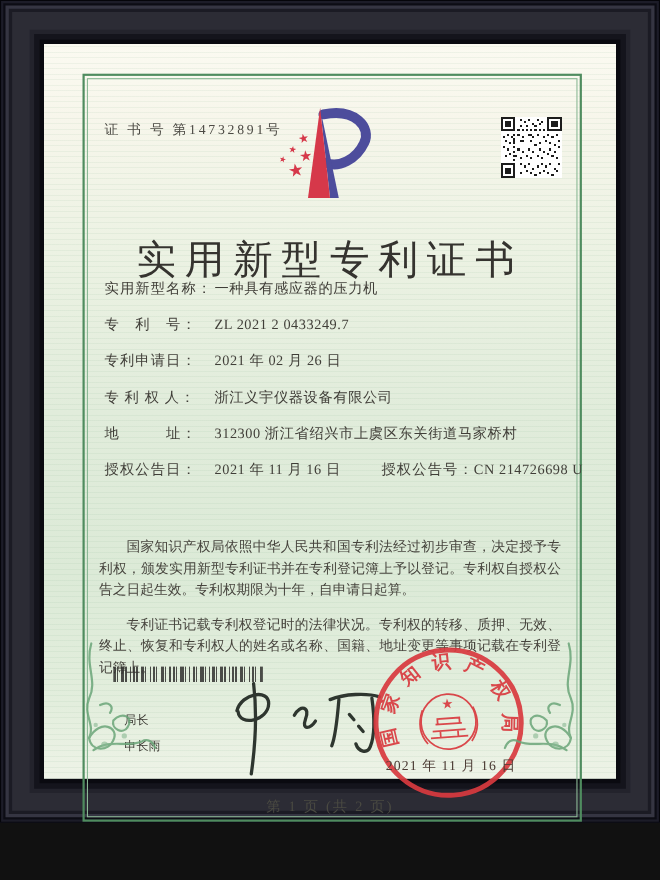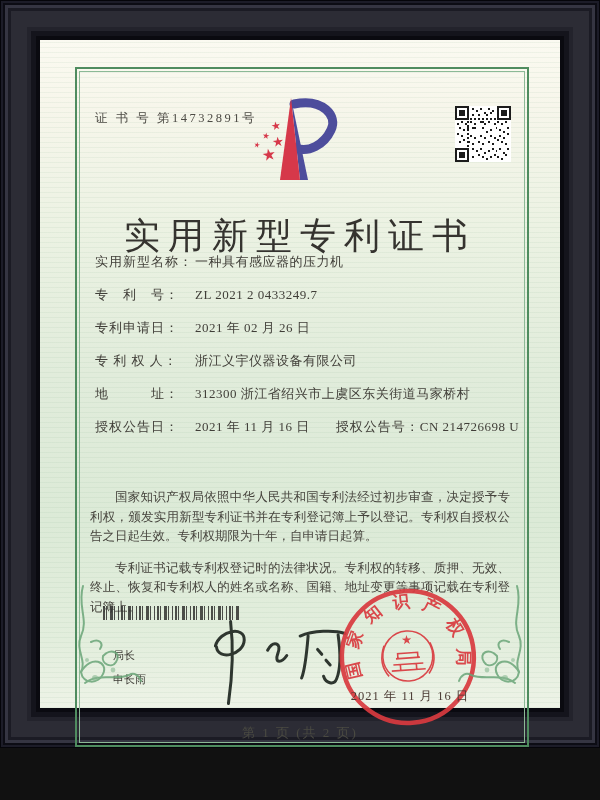--- a/index.html
+++ b/index.html
@@ -29,21 +29,21 @@
   .cert-no{position:absolute;left:55px;top:70px;font-size:12.5px;letter-spacing:2.5px;color:#4c4a44;}
   .logo{position:absolute;left:205px;top:52px;}
   .qr{position:absolute;left:415px;top:66px;}
   .title{position:absolute;left:0;top:146px;width:100%;text-align:center;
     font-size:36px;font-weight:400;letter-spacing:8px;color:#35332f;margin-top:26px;}
   
   .fields{position:absolute;left:55px;top:214px;width:430px;font-size:13px;color:#403e38;}
   .field-row{height:33px;line-height:16px;white-space:nowrap;}
   .flabel{display:inline-block;min-width:100px;letter-spacing:1px;}
   .fvalue{letter-spacing:0.5px;}
-  .grant-pair{margin-left:26px;}
+  .grant-pair{margin-left:37px;}
   
   .body-text{position:absolute;left:38px;top:436px;width:444px;
     font-size:12.5px;line-height:19.5px;color:#47453e;text-align:justify;}
   .body-text p{margin:12px;text-indent:2em;}
   
   .barcode{position:absolute;left:63px;top:566px;width:136px;height:14px;opacity:.85;
     background:repeating-linear-gradient(90deg,#30302e 0 2px,transparent 2px 3px,
       #30302e 3px 4px,transparent 4px 7px,#30302e 7px 10px,transparent 10px 11px,
       #30302e 11px 12px,transparent 12px 15px,#30302e 15px 16px,transparent 16px 18px);}
   .signer{position:absolute;left:73px;top:603px;font-size:11px;color:#3c3a34;line-height:24px;}

